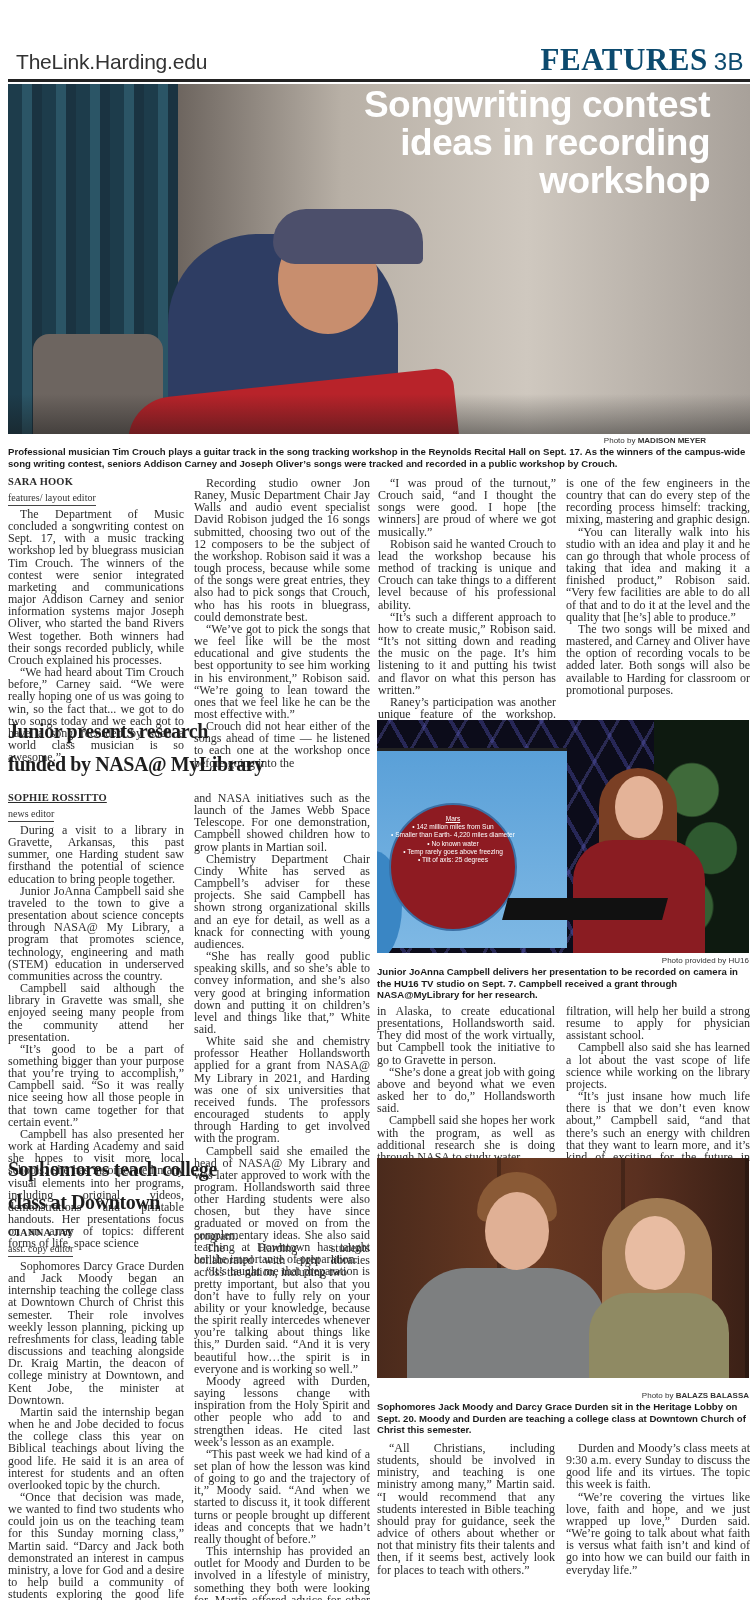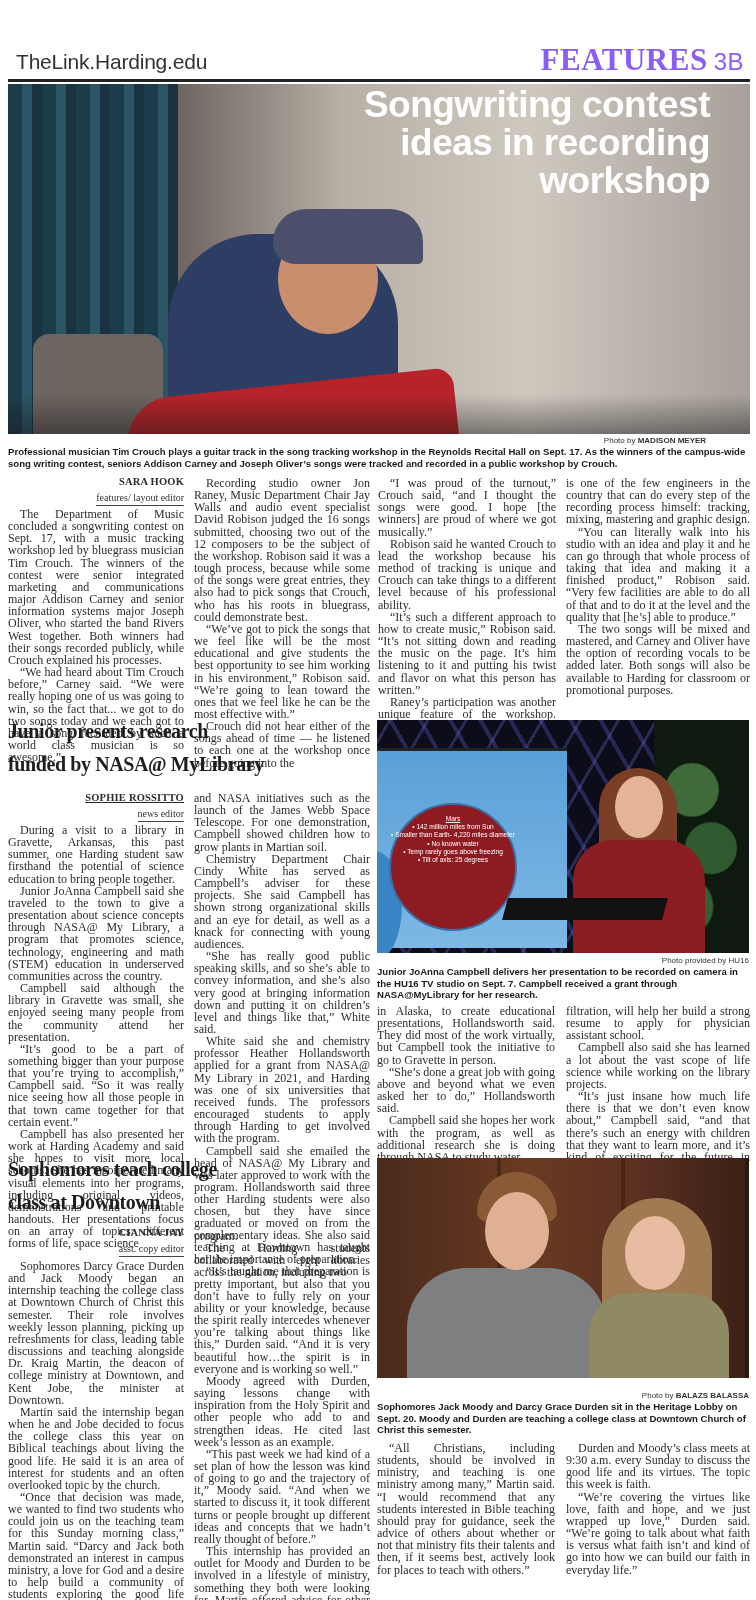--- a/index.html
+++ b/index.html
@@ -1,41 +1,41 @@
 <!DOCTYPE html>
 <html><head>
 <meta charset="utf-8">
 <style>
   * { box-sizing: border-box; margin: 0; padding: 0; }
   html, body { width: 756px; height: 1600px; background: #ffffff; overflow: hidden; }
   body { position: relative; font-family: "Liberation Serif", serif; color: #2a2a2a; }
 
   .masthead { position: absolute; left: 8px; top: 44px; width: 742px; height: 36px; }
   .masthead .site { position: absolute; left: 8px; top: 6px; font-family: "Liberation Sans", sans-serif; font-size: 21px; color: #333; letter-spacing: -0.2px; }
-  .masthead .section { position: absolute; right: 6px; top: -2px; font-family: "Liberation Serif", serif; font-weight: bold; font-size: 31px; color: #8b5cf6; letter-spacing: 0.5px; }
+  .masthead .section { position: absolute; right: 6px; top: -2px; font-family: "Liberation Serif", serif; font-weight: bold; font-size: 31px; color: #0c4a6e; letter-spacing: 0.5px; }
   .masthead .section .pg { font-family: "Liberation Sans", sans-serif; font-weight: normal; font-size: 24px; margin-left: 6px; }
   .masthead .rule { position: absolute; left: 0; right: 0; bottom: -2px; height: 3px; border-top: 2px solid #222; border-bottom: 1px solid #222; }
 
   .photo { position: absolute; overflow: hidden; }
   .photo-1 { left: 8px; top: 84px; width: 742px; height: 350px;
     background: linear-gradient(90deg, #2a4a5a 0%, #1f3a48 18%, #6a625c 22%, #b8b0a6 45%, #cfc8bf 70%, #a8a19a 100%); }
   .photo-1 .curtain { position: absolute; left: 0; top: 0; width: 170px; height: 100%; background: repeating-linear-gradient(90deg, #1d3c4b 0 14px, #2b5566 14px 24px, #1a3341 24px 34px); }
   .photo-1 .chair { position: absolute; left: 25px; top: 250px; width: 130px; height: 100px; background: #6d6560; border-radius: 16px 16px 0 0; }
   .photo-1 .man { position: absolute; left: 160px; top: 150px; width: 230px; height: 200px; background: #2e3d63; border-radius: 90px 90px 0 0; }
   .photo-1 .head { position: absolute; left: 270px; top: 140px; width: 100px; height: 110px; background: #c88e6e; border-radius: 50%; }
   .photo-1 .cap { position: absolute; left: 265px; top: 125px; width: 150px; height: 55px; background: #4c4f6b; border-radius: 60px 60px 10px 40px; }
   .photo-1 .guitar { position: absolute; left: 120px; top: 300px; width: 330px; height: 100px; background: #b8232a; border-radius: 50px 20px 20px 60px; transform: rotate(-6deg); }
   .photo-1 .floor { position: absolute; left: 0; bottom: 0; width: 100%; height: 40px; background: linear-gradient(180deg, rgba(0,0,0,0), rgba(20,20,20,.45)); }
   .photo-1 .headline { position: absolute; right: 40px; top: 2px; width: 430px; text-align: right; font-family: "Liberation Sans", sans-serif; font-weight: bold; color: #ffffff; font-size: 37px; line-height: 38px; letter-spacing: -0.5px; }
 
   .credit { position: absolute; font-family: "Liberation Sans", sans-serif; font-size: 8px; color: #333; text-align: right; }
   .credit b { font-weight: bold; }
   .cutline { position: absolute; font-family: "Liberation Sans", sans-serif; font-weight: bold; font-size: 9.6px; line-height: 11.5px; color: #1c1c1c; }
 
-  .byline { position: absolute; text-align: right; }
+  .byline { position: absolute; text-align: left; }
   .byline .name { display: block; font-family: "Liberation Serif", serif; font-weight: bold; font-size: 10.5px; color: #2b2b2b; letter-spacing: 0.2px; }
   .byline .role { display: inline-block; font-family: "Liberation Serif", serif; font-size: 10px; color: #333; padding-bottom: 2px; border-bottom: 1px solid #444; margin-top: 1px; }
 
   .col { position: absolute; font-family: "Liberation Serif", serif; font-size: 12px; line-height: 12.15px; color: #2c2c2c; text-align: justify; hyphens: auto; }
   .col p { text-indent: 12px; }
 
   .story-head { position: absolute; font-family: "Liberation Serif", serif; font-weight: bold; color: #1e1e1e; font-size: 20px; line-height: 33px; letter-spacing: -0.4px; }
 
   .photo-2 { left: 377px; top: 720px; width: 372px; height: 233px; background: #0c0c1a; }
   .photo-2 .truss { position: absolute; left: 0; top: 0; width: 100%; height: 100%; background: repeating-linear-gradient(60deg, transparent 0 22px, rgba(90,90,200,.35) 22px 26px), repeating-linear-gradient(-60deg, transparent 0 30px, rgba(110,110,210,.3) 30px 33px); }

